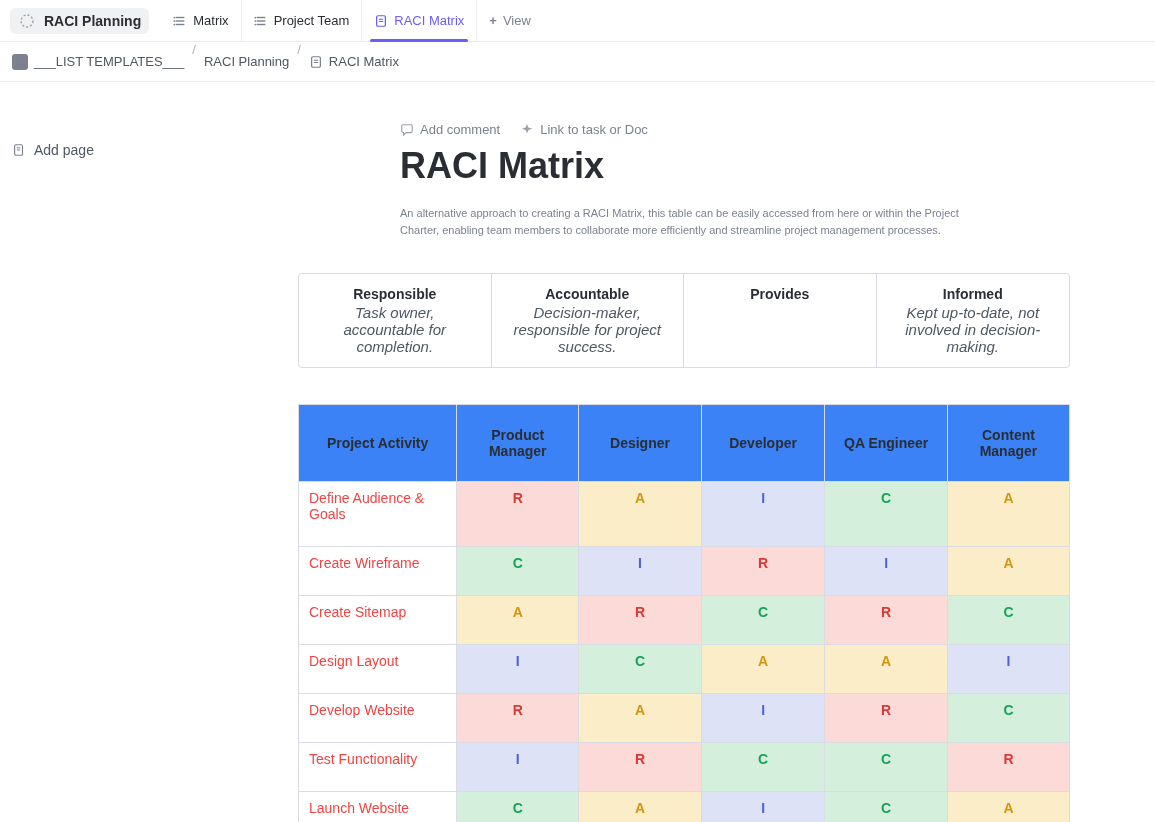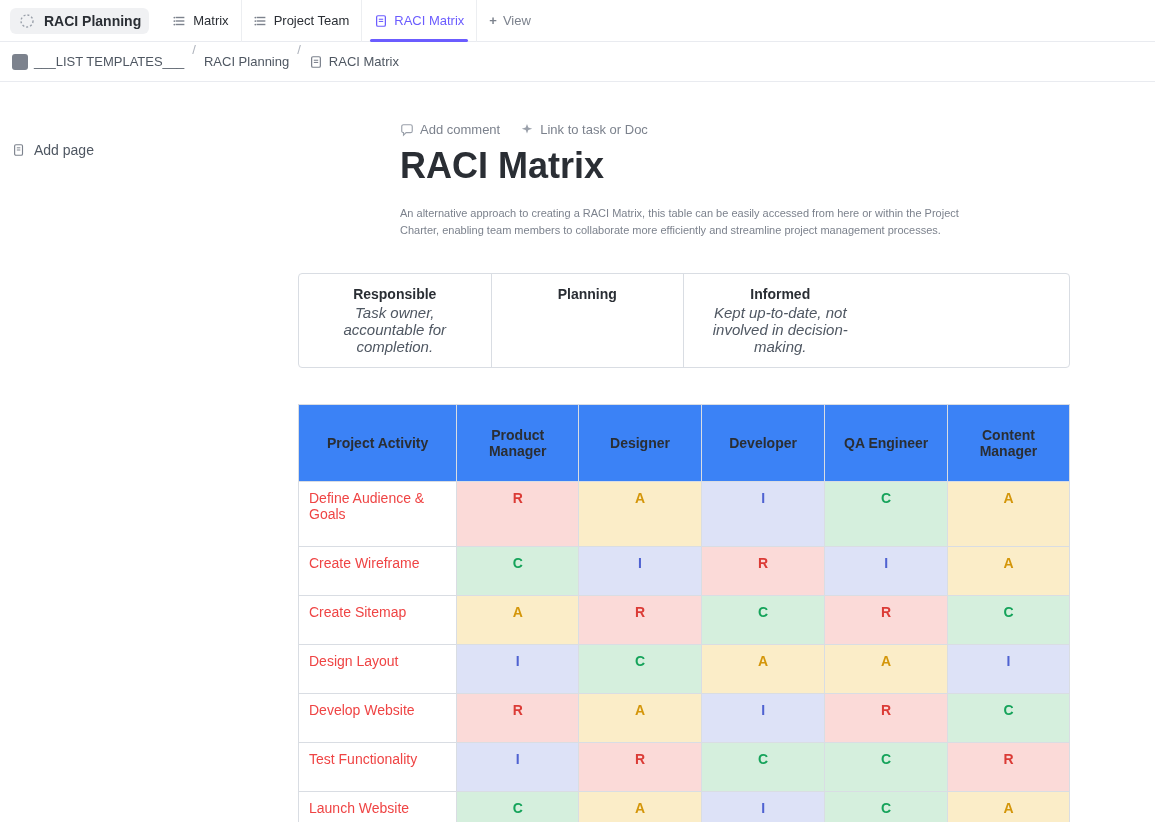--- a/index.html
+++ b/index.html
@@ -271,21 +271,25 @@
 
       <h1 class="doc-title">RACI Matrix</h1>
       <p class="doc-desc">An alternative approach to creating a RACI Matrix, this table can be easily accessed from here or within the Project Charter, enabling team members to collaborate more efficiently and streamline project management processes.</p>
 
       <div class="defs" id="definitions">
           <div class="def-cell">
             <div class="def-title">Responsible</div>
             <div class="def-desc">Task owner, accountable for completion.</div>
           </div>
           <div class="def-cell">
-            <div class="def-title">Planning</div>
+            <div class="def-title">Accountable</div>
+            <div class="def-desc">Decision-maker, responsible for project success.</div>
+          </div>
+          <div class="def-cell">
+            <div class="def-title">Provides</div>
           </div>
           <div class="def-cell">
             <div class="def-title">Informed</div>
             <div class="def-desc">Kept up-to-date, not involved in decision-making.</div>
           </div>
         </div>
 
       <div class="matrix-wrap">
         <table class="matrix">
           <thead>

